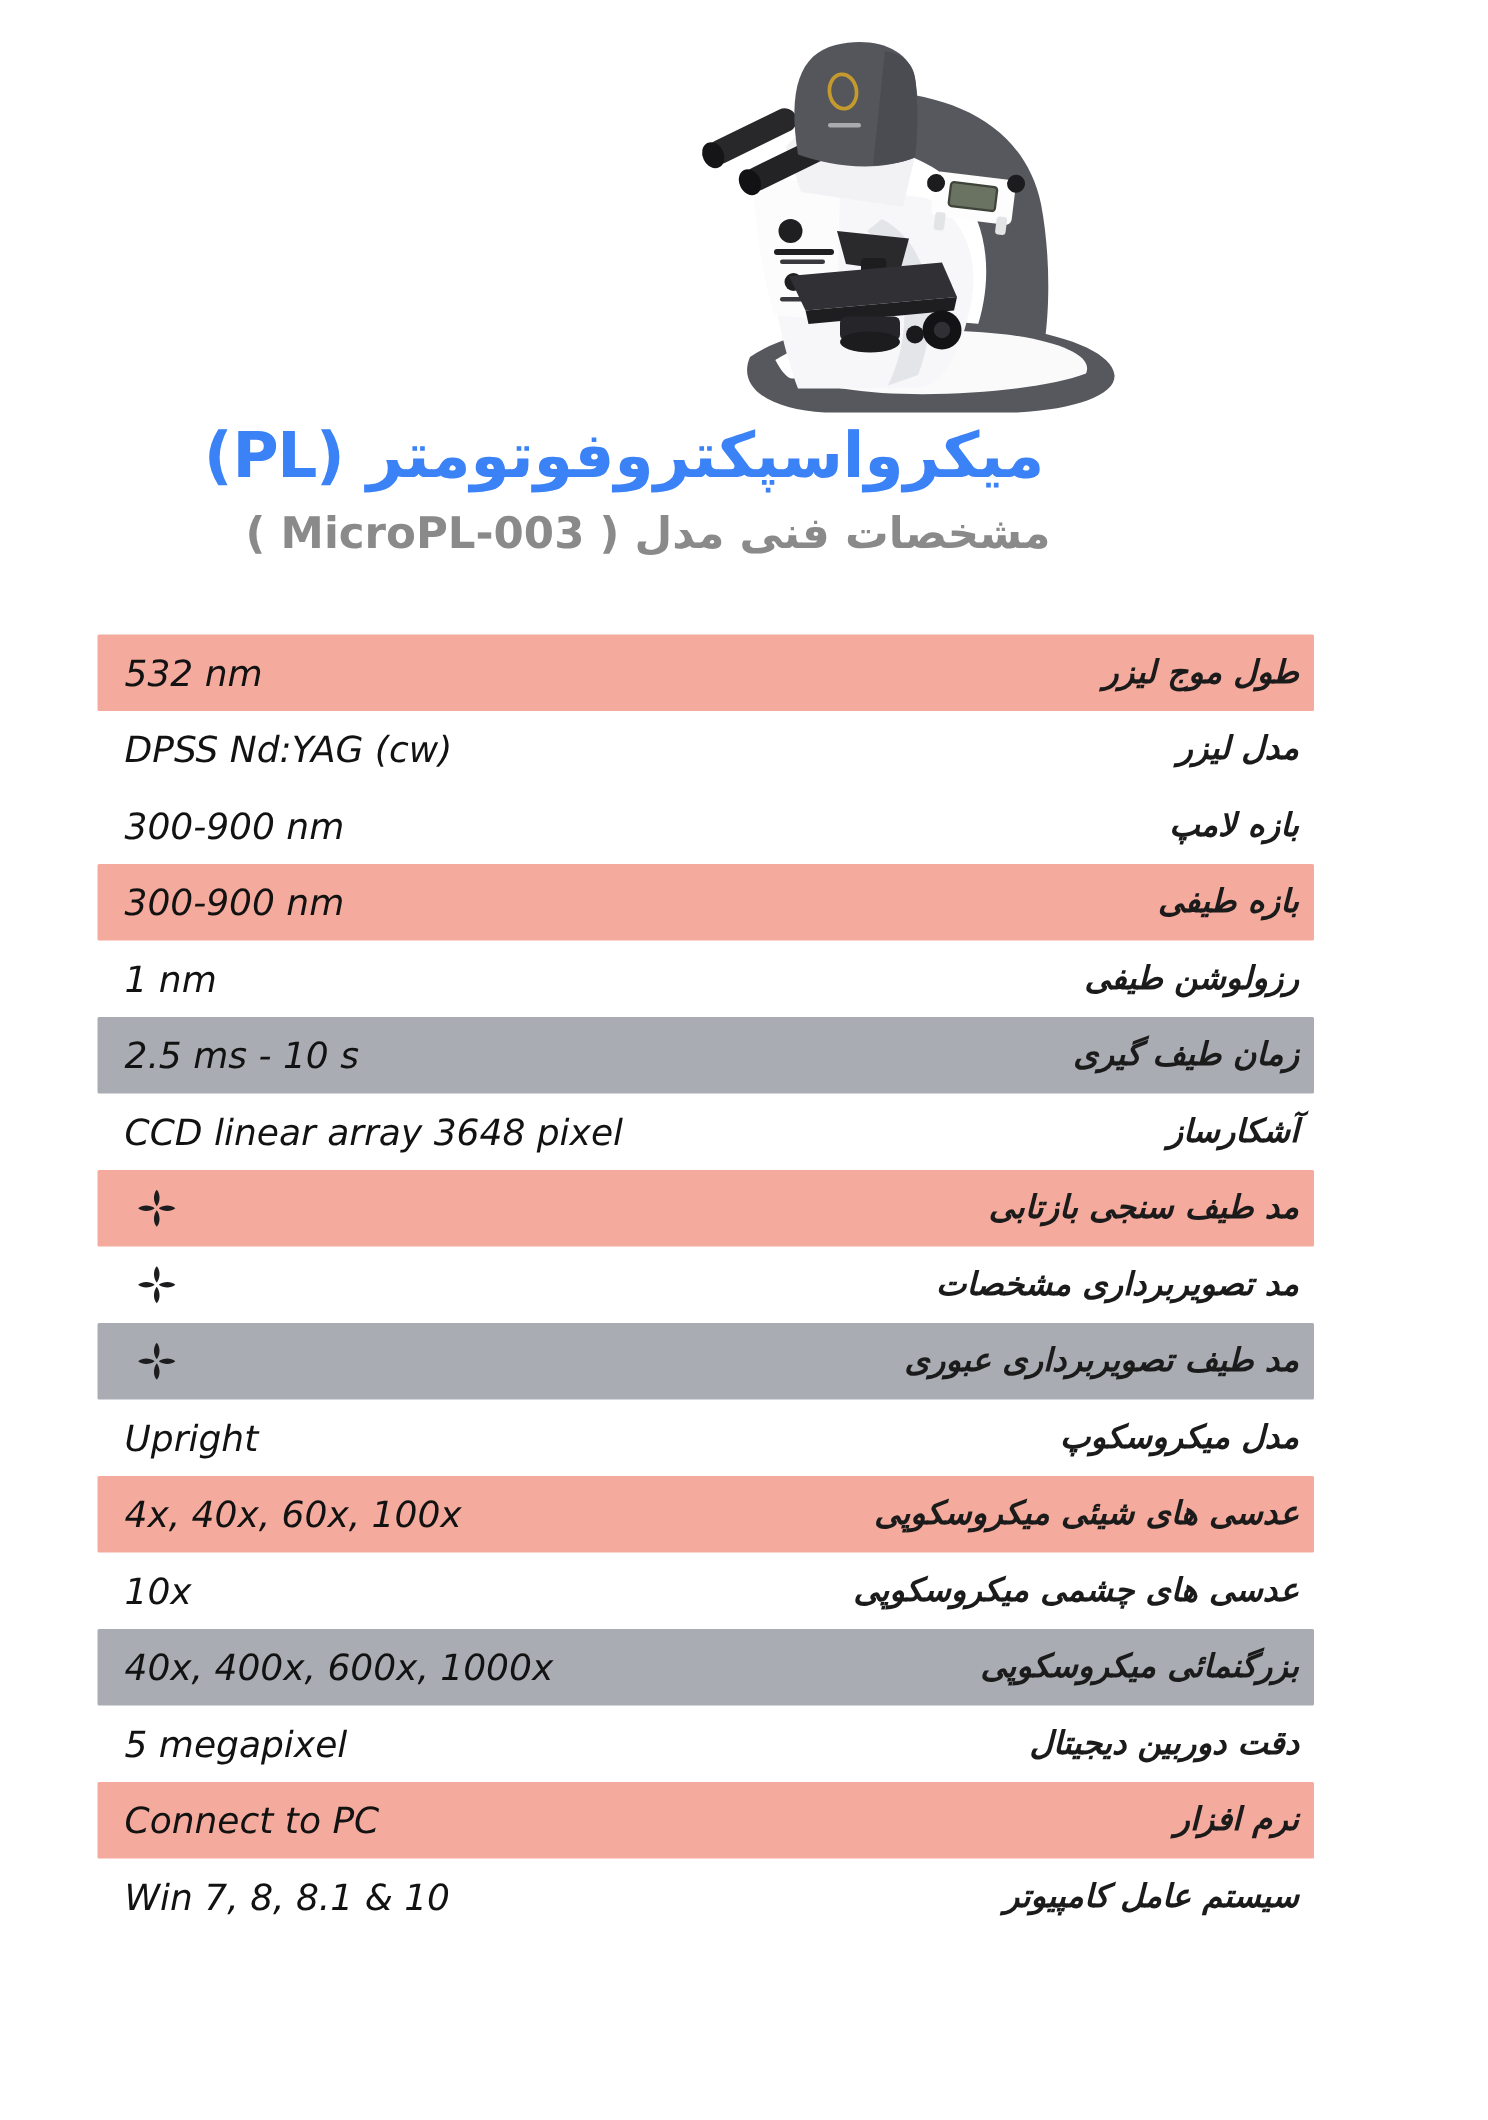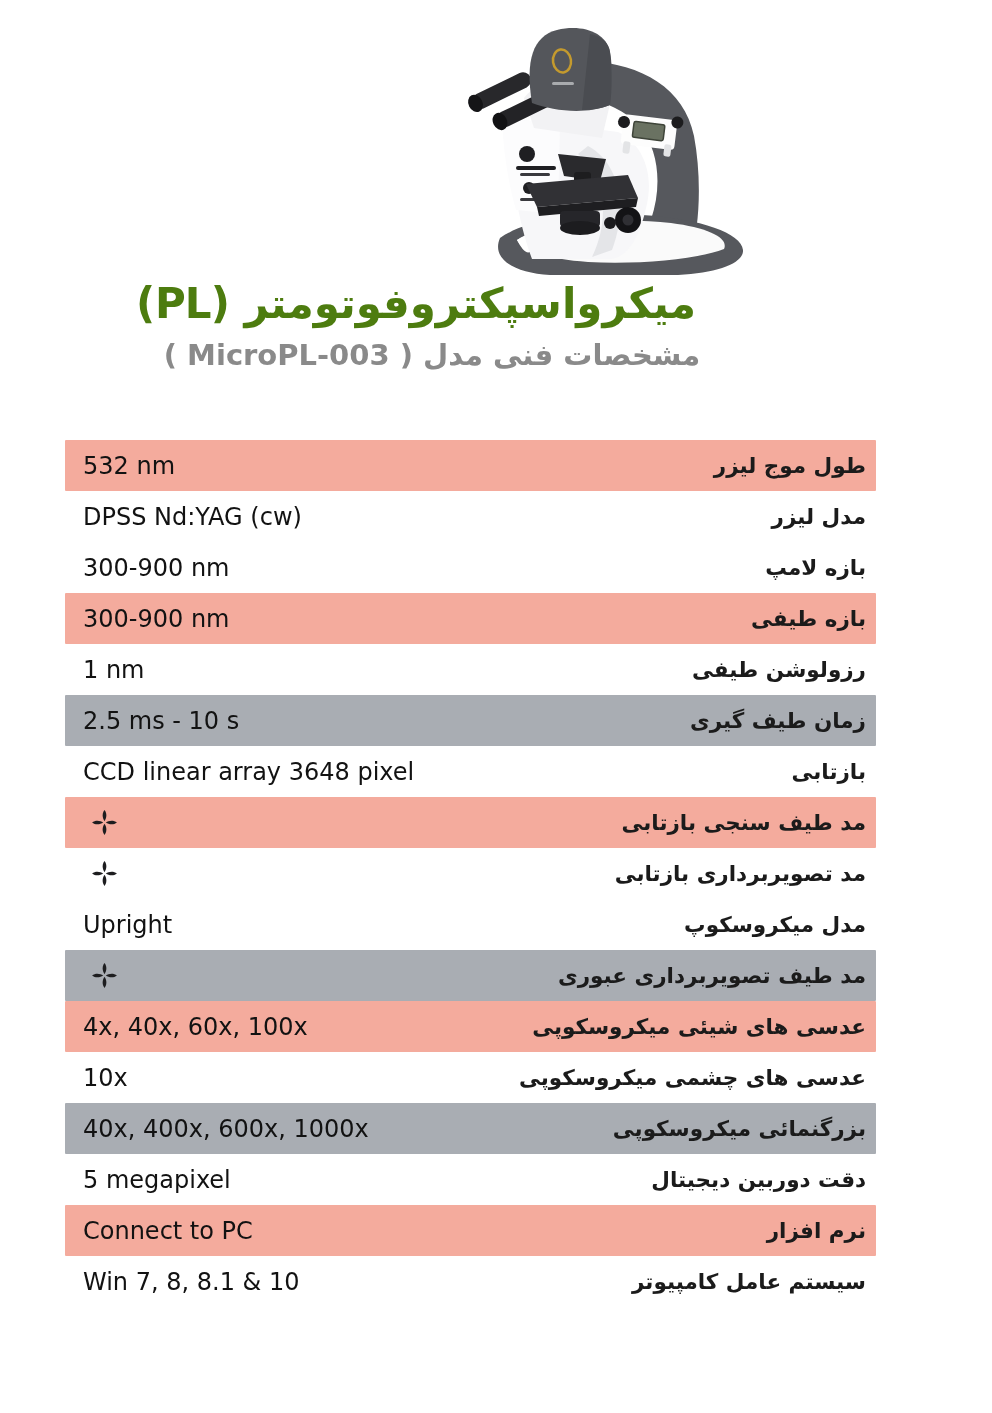--- a/index.html
+++ b/index.html
@@ -1,28 +1,28 @@
 <!DOCTYPE html>
 <html lang="fa" style="--salmon: #F4AB9D; --gray: #A9ADB3; --label_text: #1b1b1b; --value_text: #121212; --subtitle_text: #8a8a8a;"><head>
 <meta charset="utf-8">
 <style>
   html,body{margin:0;padding:0;}
   body{background:#ffffff;font-family:"DejaVu Sans", sans-serif;}
   .page{position:relative;width:992px;height:1413px;background:#ffffff;overflow:hidden;}
 
   
   .header{position:absolute;top:276px;left:0;width:832px;text-align:center;direction:rtl;}
-  .title{font-size:42px;font-weight:bold;color:#4d7c0f;line-height:56px;letter-spacing:-1px;}
+  .title{font-size:42px;font-weight:bold;color:#3b82f6;line-height:56px;letter-spacing:-1px;}
   .subtitle{font-size:29px;font-weight:bold;color:#8a8a8a;line-height:46px;padding-left:32px;}
 
   
   .product{position:absolute;left:440px;top:6px;width:330px;height:274px;}
 
   
-  .spec-table{position:absolute;left:65px;top:440px;width:811px;}
+  .spec-table{position:absolute;left:65px;top:423px;width:811px;font-style:italic;}
   .row{height:51px;display:flex;flex-direction:row;align-items:center;justify-content:space-between;
        padding:0 10px 0 18px;box-sizing:border-box;border-radius:1px;}
   .bg-salmon{background:var(--salmon);}
   .bg-gray{background:var(--gray);}
   .bg-white{background:transparent;gap:32px;}
   .cell{white-space:nowrap;}
   .value{font-size:24px;color:#121212;text-align:left;direction:ltr;}
   .label{font-size:21.5px;font-weight:bold;color:#1b1b1b;direction:rtl;text-align:right;}
   .petal-icon{width:31px;height:31px;display:block;margin-left:6px;}
 </style>
@@ -133,21 +133,21 @@
     <div class="cell label">رزولوشن طیفی</div>
   </div>
 
   <div class="row bg-gray">
     <div class="cell value">2.5 ms - 10 s</div>
     <div class="cell label">زمان طیف گیری</div>
   </div>
 
   <div class="row bg-white">
     <div class="cell value">CCD linear array 3648 pixel</div>
-    <div class="cell label">بازتابی</div>
+    <div class="cell label">آشکارساز</div>
   </div>
 
   <div class="row bg-salmon">
     <div class="cell value">
   <svg class="petal-icon" viewBox="0 0 32 32">
     <g fill="#1d1d1f">
       <path d="M16 14.6 C13.7 11.6 13.2 6.4 16 3.2 C18.8 6.4 18.3 11.6 16 14.6 Z"></path>
       <path d="M16 14.6 C13.7 11.6 13.2 6.4 16 3.2 C18.8 6.4 18.3 11.6 16 14.6 Z" transform="rotate(90 16 16)"></path>
       <path d="M16 14.6 C13.7 11.6 13.2 6.4 16 3.2 C18.8 6.4 18.3 11.6 16 14.6 Z" transform="rotate(180 16 16)"></path>
       <path d="M16 14.6 C13.7 11.6 13.2 6.4 16 3.2 C18.8 6.4 18.3 11.6 16 14.6 Z" transform="rotate(270 16 16)"></path>
@@ -161,42 +161,42 @@
     <div class="cell value">
   <svg class="petal-icon" viewBox="0 0 32 32">
     <g fill="#1d1d1f">
       <path d="M16 14.6 C13.7 11.6 13.2 6.4 16 3.2 C18.8 6.4 18.3 11.6 16 14.6 Z"></path>
       <path d="M16 14.6 C13.7 11.6 13.2 6.4 16 3.2 C18.8 6.4 18.3 11.6 16 14.6 Z" transform="rotate(90 16 16)"></path>
       <path d="M16 14.6 C13.7 11.6 13.2 6.4 16 3.2 C18.8 6.4 18.3 11.6 16 14.6 Z" transform="rotate(180 16 16)"></path>
       <path d="M16 14.6 C13.7 11.6 13.2 6.4 16 3.2 C18.8 6.4 18.3 11.6 16 14.6 Z" transform="rotate(270 16 16)"></path>
     </g>
   </svg>
 </div>
-    <div class="cell label">مد  تصویربرداری بازتابی</div>
-  </div>
-
-  <div class="row bg-white">
-    <div class="cell value">Upright</div>
-    <div class="cell label">مدل میکروسکوپ</div>
+    <div class="cell label">مد  تصویربرداری مشخصات</div>
   </div>
 
   <div class="row bg-gray">
     <div class="cell value">
   <svg class="petal-icon" viewBox="0 0 32 32">
     <g fill="#1d1d1f">
       <path d="M16 14.6 C13.7 11.6 13.2 6.4 16 3.2 C18.8 6.4 18.3 11.6 16 14.6 Z"></path>
       <path d="M16 14.6 C13.7 11.6 13.2 6.4 16 3.2 C18.8 6.4 18.3 11.6 16 14.6 Z" transform="rotate(90 16 16)"></path>
       <path d="M16 14.6 C13.7 11.6 13.2 6.4 16 3.2 C18.8 6.4 18.3 11.6 16 14.6 Z" transform="rotate(180 16 16)"></path>
       <path d="M16 14.6 C13.7 11.6 13.2 6.4 16 3.2 C18.8 6.4 18.3 11.6 16 14.6 Z" transform="rotate(270 16 16)"></path>
     </g>
   </svg>
 </div>
     <div class="cell label">مد  طیف تصویربرداری عبوری</div>
   </div>
 
+  <div class="row bg-white">
+    <div class="cell value">Upright</div>
+    <div class="cell label">مدل میکروسکوپ</div>
+  </div>
+
   <div class="row bg-salmon">
     <div class="cell value">4x, 40x, 60x, 100x</div>
     <div class="cell label">عدسی های شیئی میکروسکوپی</div>
   </div>
 
   <div class="row bg-white">
     <div class="cell value">10x</div>
     <div class="cell label">عدسی های چشمی میکروسکوپی</div>
   </div>
 

